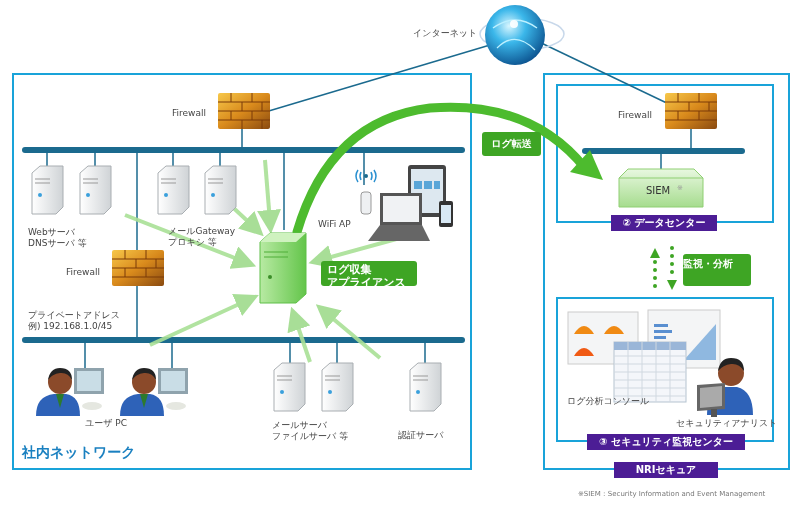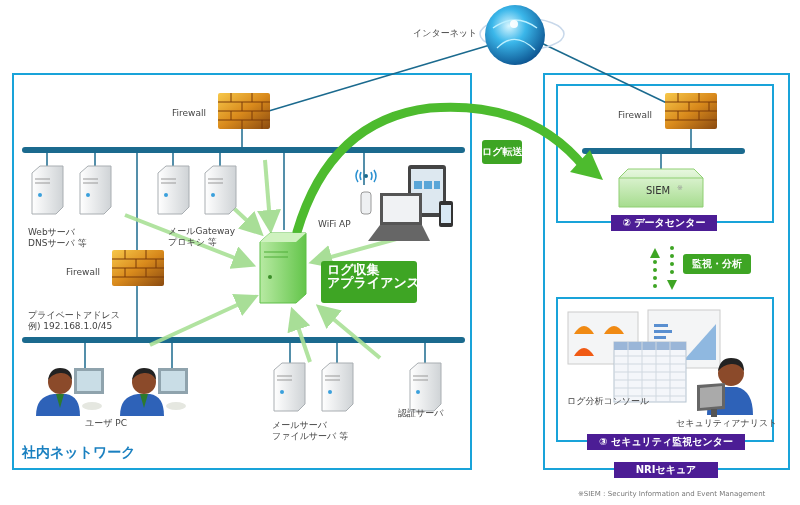--- a/index.html
+++ b/index.html
@@ -213,21 +213,21 @@
     <div>メールサーバ</div>
     <div>ファイルサーバ 等</div>
   </div>
 
 <svg class="abs" style="left:408px;top:362px;" width="34" height="50">
     <path d="M2,8 L10,1 L33,1 L33,42 L26,49 L2,49 Z" fill="url(#srvGrad)" stroke="#a9aeb2"></path>
     <circle cx="10" cy="30" r="2" fill="#3aa0dc"></circle>
     <line x1="5" y1="14" x2="20" y2="14" stroke="#999"></line>
     <line x1="5" y1="18" x2="20" y2="18" stroke="#999"></line>
   </svg>
-<span class="lbl" style="left:398px;top:408px;">認証サーバ</span>
+<span class="lbl" style="left:398px;top:430px;">認証サーバ</span>
 
 <svg class="abs" style="left:350px;top:160px;" width="32" height="56">
   <path d="M8,10 Q4,16 8,22 M24,10 Q28,16 24,22 M11,12 Q9,16 11,20 M21,12 Q23,16 21,20" fill="none" stroke="#2a90d0" stroke-width="1.5"></path>
   <circle cx="16" cy="16" r="2" fill="#1b6a8e"></circle>
   <rect x="11" y="32" width="10" height="22" rx="3" fill="#eef0f2" stroke="#999"></rect>
 </svg>
 <span class="lbl" style="left:318px;top:219px;">WiFi AP</span>
 
 <svg class="abs" style="left:368px;top:163px;" width="90" height="88">
   <rect x="40" y="2" width="38" height="52" rx="3" fill="#444"></rect>
@@ -242,21 +242,21 @@
   <path d="M0,78 L12,62 L54,62 L62,78 Z" fill="#666"></path>
 </svg>
 
 <svg class="abs" style="left:258px;top:232px;" width="50" height="72">
   <path d="M2,10 L12,1 L48,1 L48,62 L38,71 L2,71 Z" fill="url(#grnGrad)" stroke="#5fbf48"></path>
   <path d="M2,10 L12,1 L48,1 L38,10 Z" fill="#cff2bf"></path>
   <line x1="6" y1="20" x2="30" y2="20" stroke="#4fae38"></line>
     <line x1="6" y1="25" x2="30" y2="25" stroke="#4fae38"></line>
   <circle cx="12" cy="45" r="2" fill="#3a8d28"></circle>
 </svg>
-<div class="gtag" style="left:321px;top:261px;width:96px;height:42px;padding:2px 6px;font-size:13px;line-height:13px;">
+<div class="gtag" style="left:321px;top:261px;width:96px;height:25px;padding:2px 6px;font-size:11px;line-height:13px;">
   <div>ログ収集</div>
     <div>アプライアンス</div>
 </div>
 
 <div class="lbl" style="left:28px;top:310px;">
     <div>プライベートアドレス</div>
     <div>例) 192.168.1.0/45</div>
   </div>
 
 <svg class="abs" style="left:34px;top:362px;" width="72" height="56">
@@ -278,32 +278,32 @@
   <ellipse cx="58" cy="44" rx="10" ry="4" fill="#e5e7e0"></ellipse>
 </svg>
 <span class="lbl" style="left:85px;top:418px;">ユーザ PC</span>
 
 <span class="netlabel" style="left:22px;top:444px;">社内ネットワーク</span>
 
 <div class="tag" style="left:155px;top:462px;width:163px;margin-top:48px;">① 導入企業</div>
 
 <span class="lbl" style="left:413px;top:28px;">インターネット</span>
 
-<div class="gtag" style="left:482px;top:140px;width:40px;height:24px;font-size:10px;line-height:24px;text-align:center;">ログ転送</div>
+<div class="gtag" style="left:482px;top:132px;width:59px;height:24px;font-size:10px;line-height:24px;text-align:center;">ログ転送</div>
 
 <svg class="abs" style="left:618px;top:168px;" width="86" height="40">
   <path d="M10,1 L76,1 L85,10 L85,39 L1,39 L1,10 Z" fill="url(#siemGrad)" stroke="#8fcf73"></path>
   <line x1="1" y1="10" x2="85" y2="10" stroke="#8fcf73"></line>
 </svg>
 <span class="lbl" style="left:646px;top:185px;font-size:10px;color:#333;">SIEM</span>
 <span class="lbl" style="left:677px;top:183px;font-size:7px;color:#999;">※</span>
 
 <div class="tag" style="left:611px;top:215px;width:106px;">② データセンター</div>
 
-<div class="gtag" style="left:683px;top:254px;width:68px;height:20px;font-size:10px;line-height:20px;text-align:center;">監視・分析</div>
+<div class="gtag" style="left:683px;top:254px;width:68px;height:32px;font-size:10px;line-height:20px;text-align:left;">監視・分析</div>
 
 <svg class="abs" style="left:566px;top:304px;" width="200" height="100">
   <rect x="2" y="8" width="70" height="52" fill="#f4f5f6" stroke="#ccc"></rect>
   <path d="M8,30 Q18,14 28,30 Z" fill="#f08a14"></path>
     <path d="M38,30 Q48,14 58,30 Z" fill="#f08a14"></path>
     <path d="M8,52 Q18,36 28,52 Z" fill="#f05a14"></path>
   <rect x="82" y="6" width="72" height="58" fill="#f4f5f6" stroke="#ccc"></rect>
   <path d="M118,56 L150,20 L150,56 Z" fill="#8fb8e0"></path>
   <rect x="88" y="20" width="14" height="3" fill="#5a8fd0"></rect>
     <rect x="88" y="26" width="18" height="3" fill="#5a8fd0"></rect>

